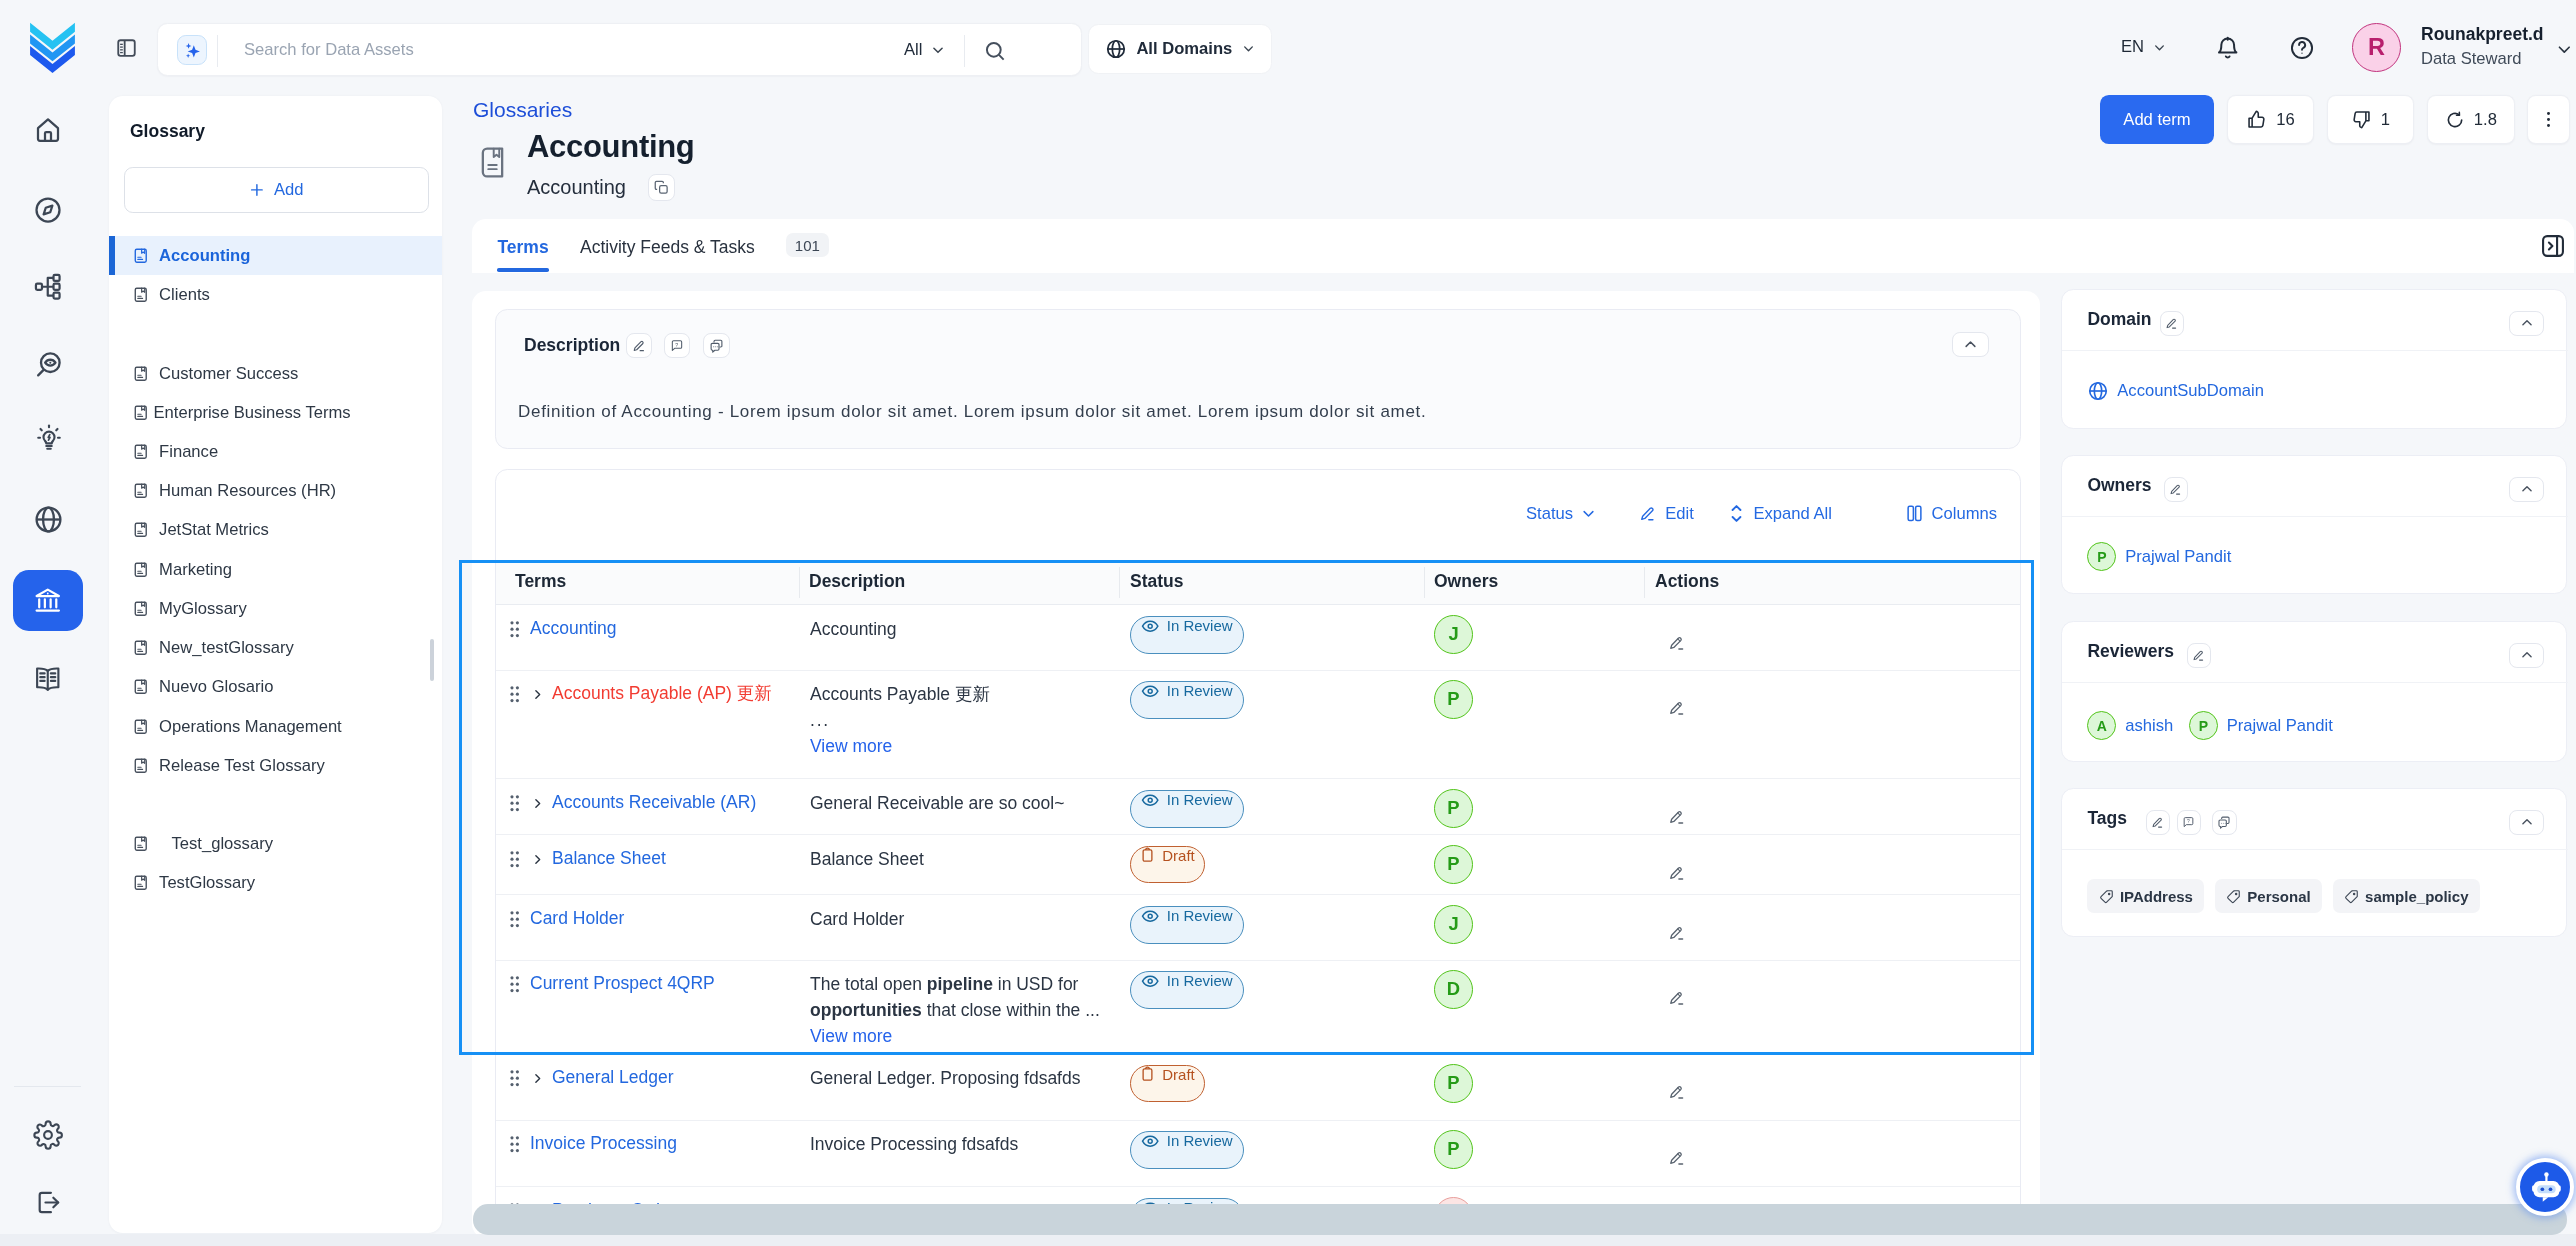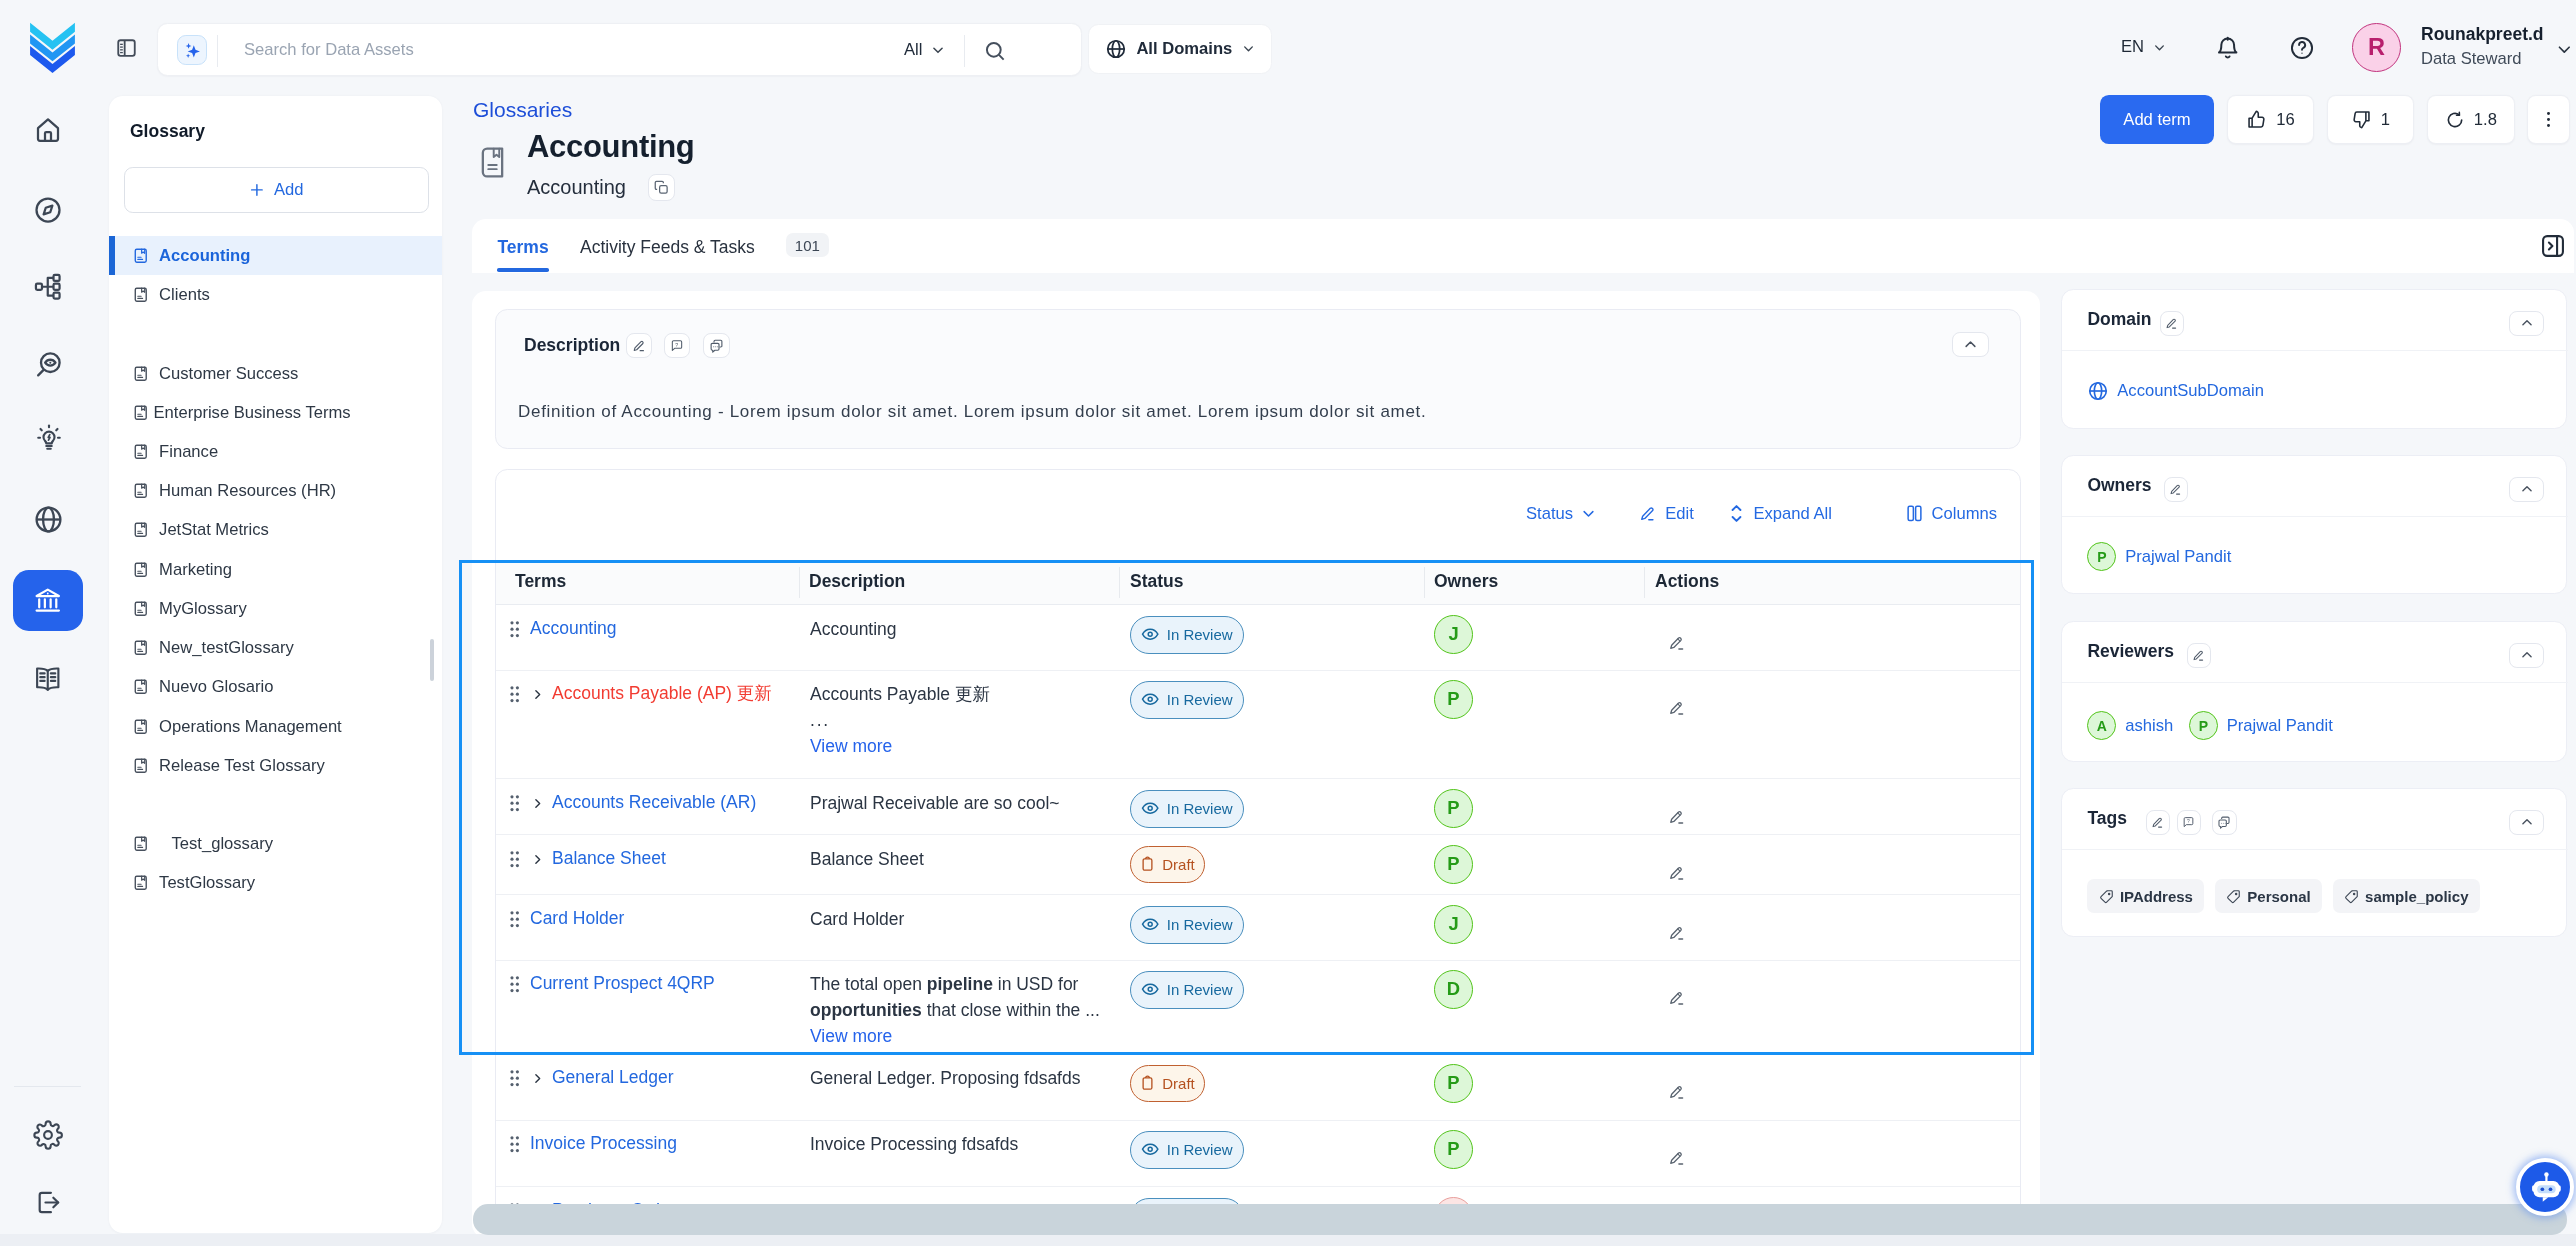--- a/index.html
+++ b/index.html
@@ -35,21 +35,21 @@
   .tab { color:#29323f; font-weight:500; font-size:17.5px; }
   .badge { background:#f1f3f6; border-radius:7px; font-size:15px; color:#3c4654; padding:3.5px 8.8px;margin-left:16px; }
 
   
   .icon-btn { border:0.9px solid #e4e7ee; border-radius:7.9px; background:#fff; display:flex; align-items:center; justify-content:center; }
   .sec-title { font-size:17.5px; font-weight:700; color:#1b2637; }
   .link { color:#2368df; }
 
   
   .tbl-row { position:absolute; left:0; width:1524px; border-bottom:0.9px solid #eef0f4; }
-  .pill { position:absolute; display:flex; align-items:center; gap:7px; border-radius:19px; font-size:15px; font-weight:500; }
+  .pill { position:absolute; display:flex; gap:7px; border-radius:19px; font-size:15px; font-weight:500; }
   .pill.review { border:1.3px solid #4a8fbe; background:#e9f3fb; color:#17699f; width:114px; height:38px; justify-content:center; }
   .pill.draft { border:1.3px solid #c06030; background:#fdf5ea; color:#b5511f; width:75px; height:37px; justify-content:center; }
   .avatar { position:absolute; width:39px; height:39px; border-radius:50%; background:#ddf7d8; border:1.3px solid #52c41a; color:#259b17; display:flex; align-items:center; justify-content:center; font-size:18.4px; font-weight:700; }
   .avatar.sm { position:static; width:29px; height:29px; font-size:14px; }
   .avatar.pink { background:#fce5e4; border-color:#e89f9c; color:#d4514b; }
 
   .blue-box { left:459px; top:560px; width:1575px; height:495px; border:3.5px solid #1690f5; z-index:40; }
   .hscroll { left:473px; top:1204px; width:2094px; height:31px; background:#c9d4db; border-radius:15px; z-index:50; }
   .bottom-strip { left:0; top:1234px; width:2576px; height:12.3px; background:#eceff4; z-index:5; }
 </style>
@@ -547,21 +547,21 @@
           <circle cx="9.6" cy="3.2" r="1.8"></circle>
           <circle cx="3.4" cy="10.5" r="1.8"></circle>
           <circle cx="9.6" cy="10.5" r="1.8"></circle>
           <circle cx="3.4" cy="17.8" r="1.8"></circle>
           <circle cx="9.6" cy="17.8" r="1.8"></circle>
         </svg>
         <svg class="abs" style="left:35px;top:17.5px" width="13" height="13" viewBox="0 0 24 24" fill="none" stroke="#2b3542" stroke-width="2.6" stroke-linecap="round" stroke-linejoin="round">
           <polyline points="9 5 16 12 9 19"></polyline>
         </svg>
         <div class="abs" style="left:56px;top:11.4px;font-size:17.5px;line-height:25.4px;color:#2368df">Accounts Receivable (AR)</div>
-        <div class="abs" style="left:314px;top:11.4px;font-size:17.5px;line-height:26px;color:#2b3543">Prajwal Receivable are so cool~</div>
+        <div class="abs" style="left:314px;top:11.4px;font-size:17.5px;line-height:26px;color:#2b3543">General Receivable are so cool~</div>
         <div class="pill review" style="left:634px;top:10.5px"><svg width="18.4" height="18.4" viewBox="0 0 24 24" fill="none" stroke="#17699f" stroke-width="1.9">
             <path d="M2 12s3.5-6.5 10-6.5S22 12 22 12s-3.5 6.5-10 6.5S2 12 2 12Z"></path>
             <circle cx="12" cy="12" r="2.6"></circle>
           </svg>In Review</div>
         <div class="avatar " style="left:938px;top:9.6px">P</div>
         <svg class="abs" style="left:1172px;top:29px" width="17.5" height="17.5" viewBox="0 0 24 24" fill="none" stroke="#59636f" stroke-width="1.8" stroke-linecap="round" stroke-linejoin="round">
           <path d="M14.5 5.5a2.3 2.3 0 0 1 3.2 3.2L8 18.4 3.8 19.6 5 15.4Z"></path>
           <path d="M13.3 6.7l3.2 3.2" stroke-width="1.4"></path>
           <line x1="15" y1="20.5" x2="20" y2="20.5" stroke-width="2"></line>
         </svg>

